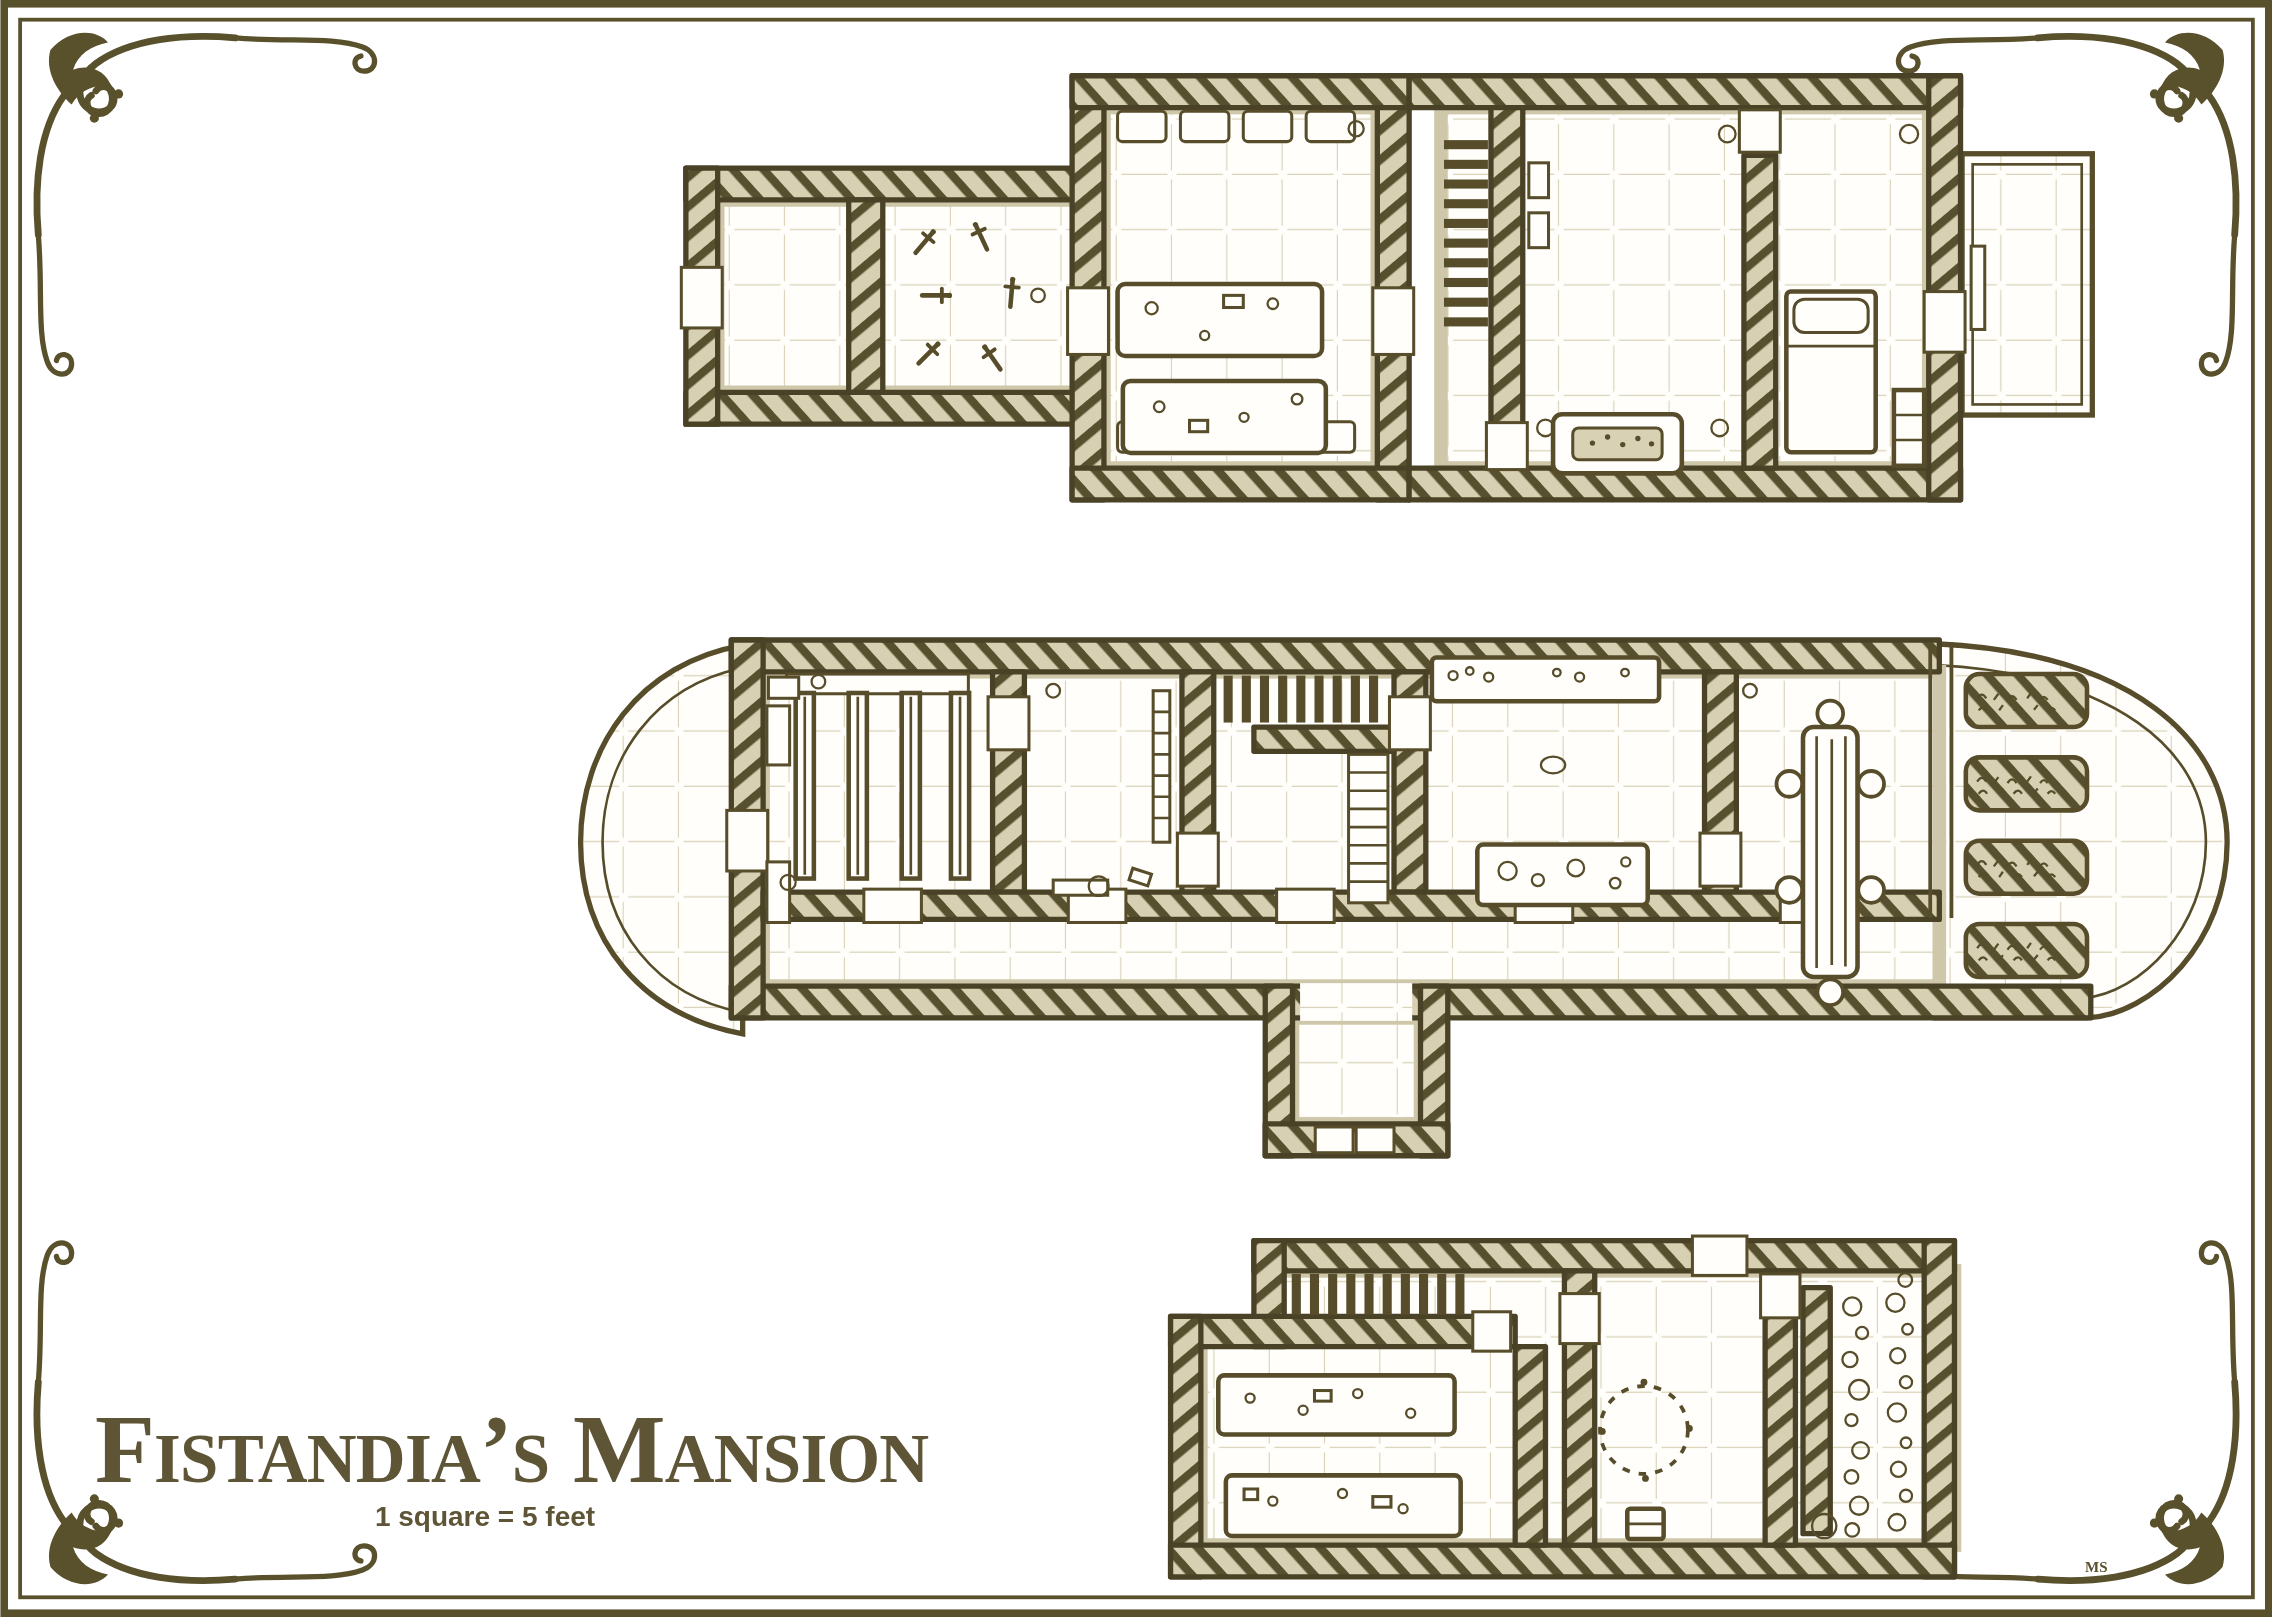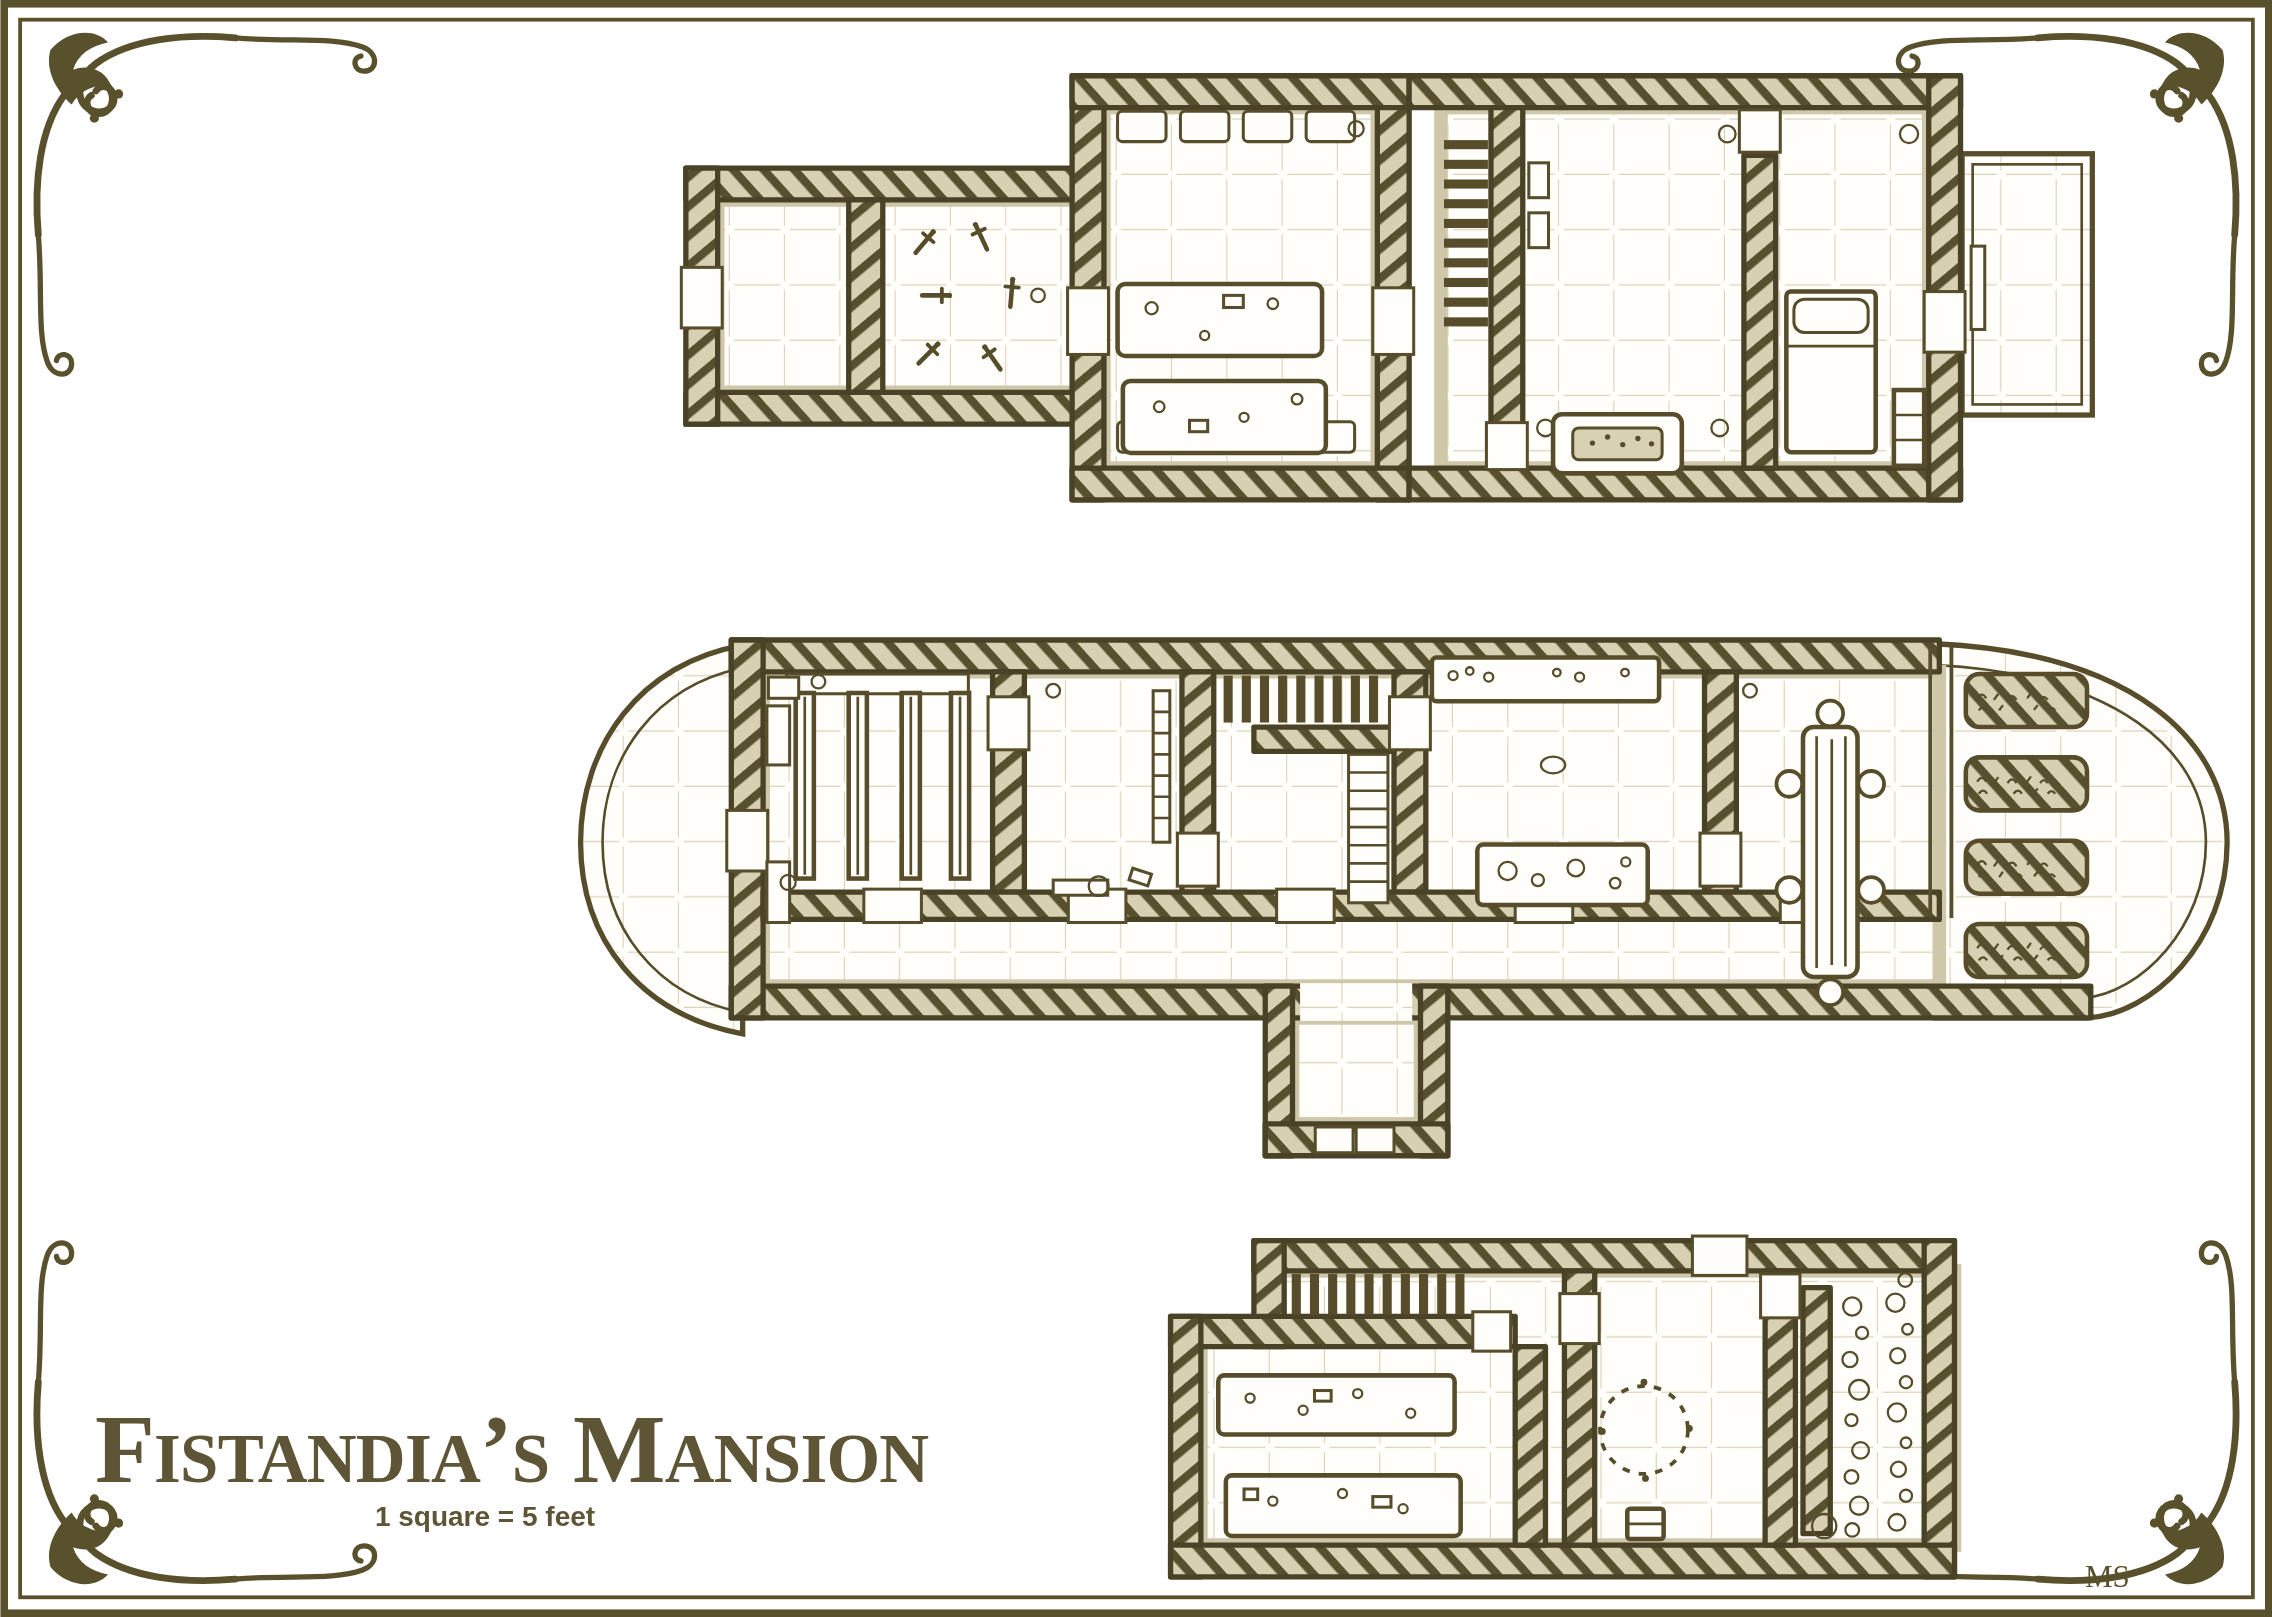--- a/index.html
+++ b/index.html
@@ -19,21 +19,21 @@
   .dot{fill:none;stroke:#574d2b;stroke-width:3;}
   .gbed{fill:url(#hA);stroke:#574d2b;stroke-width:6;}
   .orn{fill:none;stroke:#59502c;stroke-linecap:round;}
   
   .level-lbl{position:absolute;font-weight:700;font-variant:small-caps;font-size:50px;
              color:#5e5536;letter-spacing:0px;white-space:nowrap;}
   #title{position:absolute;left:95px;top:1353px;font-weight:700;font-variant:small-caps;
          font-size:98px;color:#5e5536;letter-spacing:-0.8px;white-space:nowrap;margin-top:40px;}
   #scale-note{position:absolute;left:303px;top:1501px;width:364px;text-align:center;
               font-family:"Liberation Sans",sans-serif;font-weight:700;font-size:28px;color:#5e5536;}
-  #signature{position:absolute;left:2085px;top:1559px;font-weight:400;font-size:31px;color:#59502c;}
+  #signature{position:absolute;left:2085px;top:1559px;font-weight:700;font-size:15px;color:#59502c;}
 </style>
 </head>
 <body>
 
 <div id="canvas">
 
 <svg width="2273" height="1617" viewBox="0 0 3000 2135">
   <defs>
     <pattern id="hA" patternUnits="userSpaceOnUse" width="30" height="30" patternTransform="rotate(48)">
       <rect width="30" height="30" fill="#d8d0b3"></rect>

